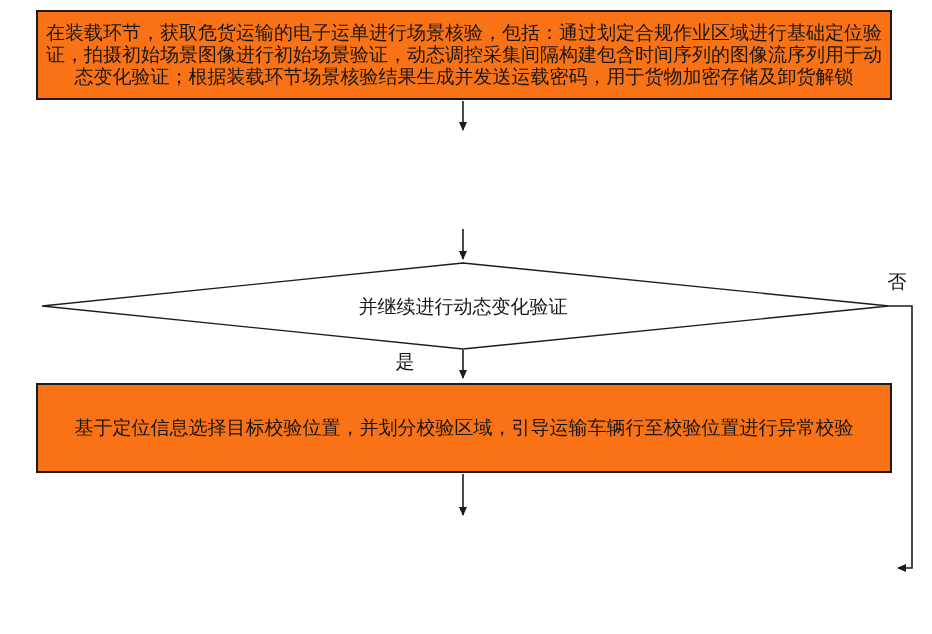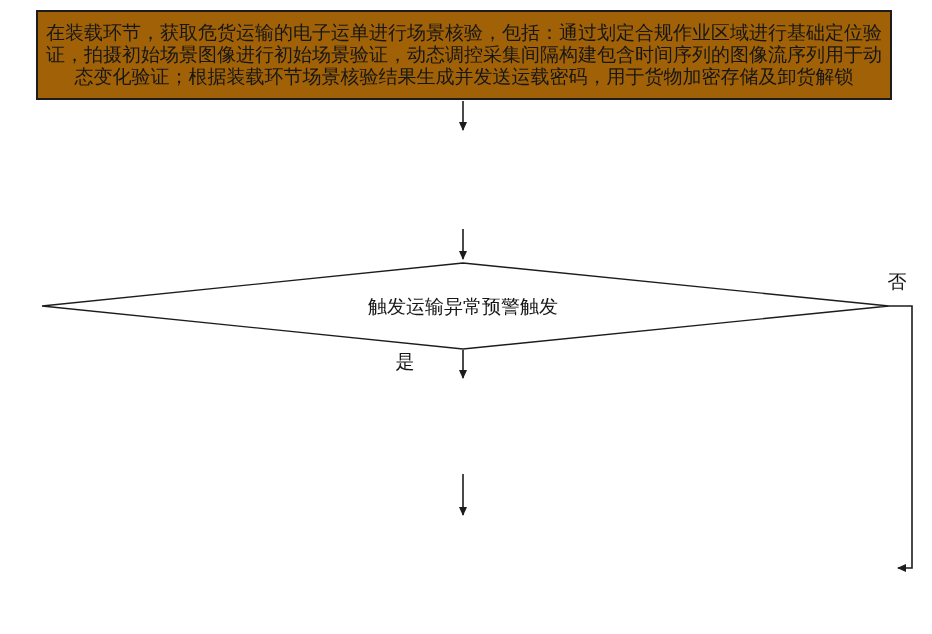--- a/index.html
+++ b/index.html
@@ -20,21 +20,21 @@
     left: 0;
     top: 0;
     pointer-events: none;
   }
   .pbox {
     position: absolute;
     left: 36px;
     width: 856px;
     box-sizing: border-box;
     border: 2px solid #1c1c1c;
-    background: #a16207;
+    background: #f97316;
     display: flex;
     align-items: center;
     padding: 15px 8px;
   }
   #box-loading   { top: 10px;  height: 90px; }
   #box-transport { top: 133px; height: 95px; }
   #box-calibration { top: 383px; height: 90px; }
   #box-unloading { top: 520px; height: 92px; }
   .btxt {
     width: 100%;
@@ -90,21 +90,24 @@
     <line x1="463" y1="474" x2="463" y2="515" stroke="#1c1c1c" stroke-width="1.6" marker-end="url(#ah)"></line>
 
     <polyline points="889,306 912,306 912,568 898,568" fill="none" stroke="#1c1c1c" stroke-width="1.6" marker-end="url(#ah)"></polyline>
   </svg>
 
   <div class="pbox" id="box-loading">
     <div class="btxt">在装载环节，获取危货运输的电子运单进行场景核验，包括：通过划定合规作业区域进行基础定位验证，拍摄初始场景图像进行初始场景验证，动态调控采集间隔构建包含时间序列的图像流序列用于动态变化验证；根据装载环节场景核验结果生成并发送运载密码，用于货物加密存储及卸货解锁</div>
   </div>
 
 
+  <div class="pbox" id="box-calibration">
+    <div class="btxt">基于定位信息选择目标校验位置，并划分校验区域，引导运输车辆行至校验位置进行异常校验</div>
+  </div>
 
 
-  <div class="floating-label" id="decision-label">触发运输异常预警触发</div>
+  <div class="floating-label" id="decision-label">并继续进行动态变化验证</div>
 
   <div class="floating-label" id="yes-label">是</div>
 
   <div class="floating-label" id="no-label">否</div>
 
 </div>
 
 </body></html>

